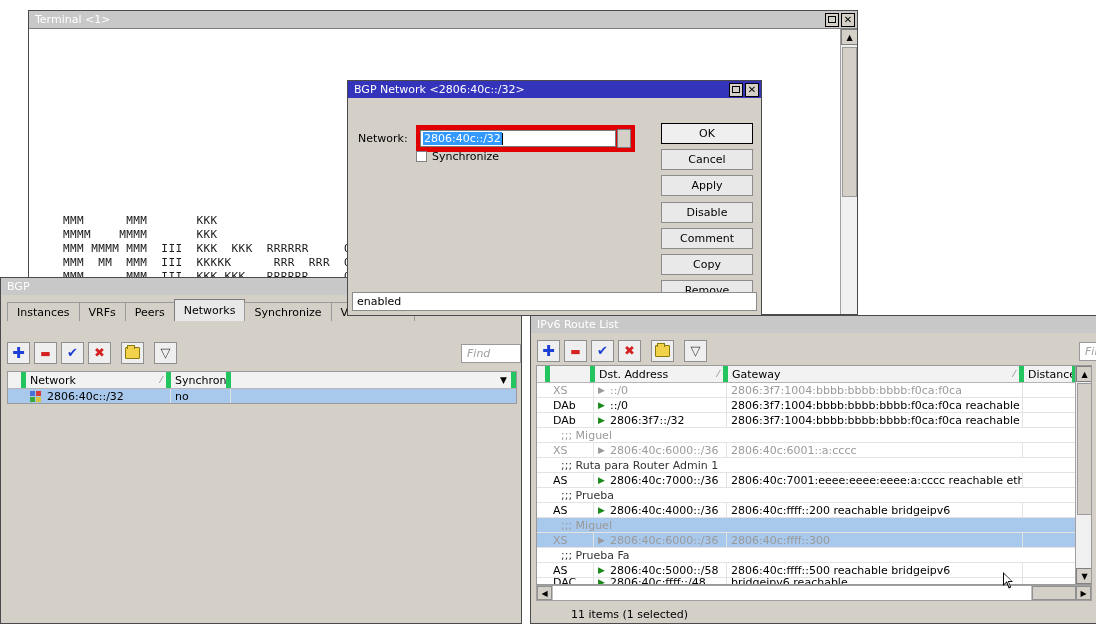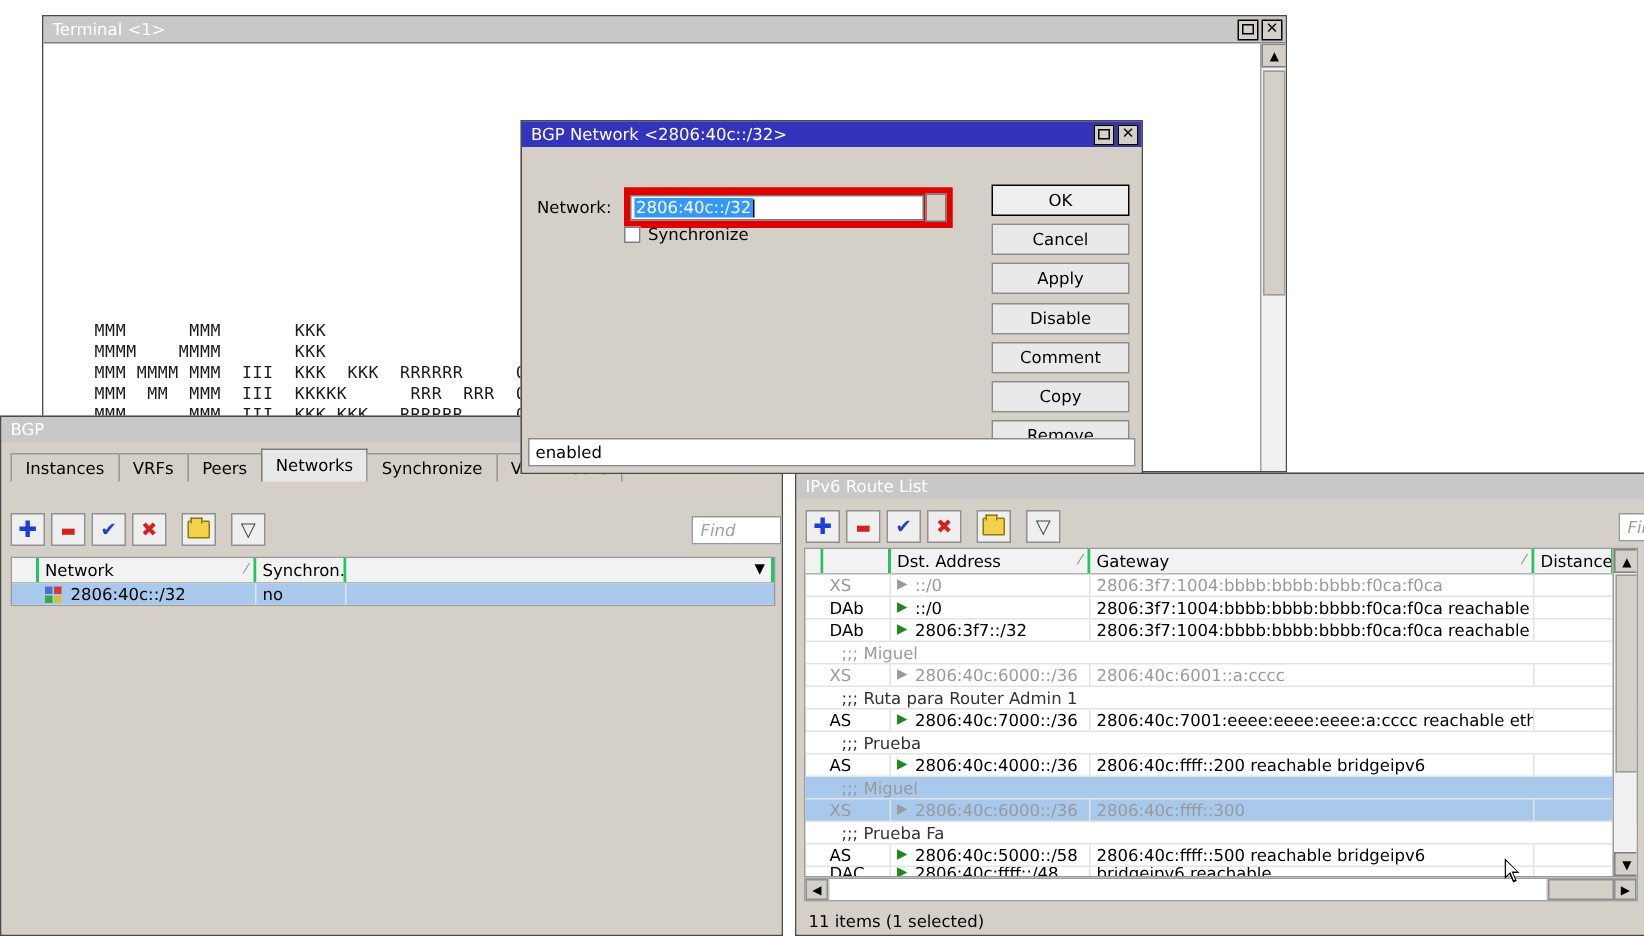--- a/index.html
+++ b/index.html
@@ -116,21 +116,21 @@
   .findbox {
     position: absolute; height: 19px; background: #ffffff;
     border: 1px solid #9a9a9a; display: flex; align-items: center;
     padding: 0 5px; color: #a0a0a0; font-style: italic; font-size: 11px;
   }
 
   
   .tbl { position: absolute; background: #ffffff; border: 1px solid #9a9a9a; overflow: hidden; }
   .thead { display: flex; height: 17px; background: #f2f2f2; border-bottom: 1px solid #b5b5b5; }
   .th {
-    border-right: 2px solid #22c55e; display: flex; align-items: center;
+    border-right: 5px solid #22c55e; display: flex; align-items: center;
     padding: 0 4px; font-size: 11px; position: relative; background: #f2f2f2;
     white-space: nowrap; overflow: hidden;
   }
   .th .sortmark { position: absolute; right: 4px; color: #888; font-size: 9px; }
   .th.menu { justify-content: center; }
   .trow { display: flex; height: 15px; border-bottom: 1px solid #e3e3e3; align-items: center; }
   .trow.sel { background: #a8c8ec; }
   .trow.comment { background: #ffffff; }
   .trow.comment.sel { background: #a8c8ec; }
   .td { padding: 0 4px; font-size: 11px; white-space: nowrap; overflow: hidden;
@@ -154,21 +154,21 @@
   #rtwin { left: 530px; top: 315px; width: 620px; height: 309px; z-index: 20; }
   #rtwin .body { position: absolute; left:0; top:17px; right:0; bottom:0; background:#d4d0c8; }
 
   .hscroll {
     position: absolute; height: 16px; background: #f0f0f0;
     border: 1px solid #a0a0a0; display: flex; align-items: center;
   }
   .hscroll .ha { width: 15px; height: 14px; background: #d4d0c8; border: 1px solid #909090;
     display:flex; align-items:center; justify-content:center; font-size:8px; }
   .hscroll .htrack { flex: 1; }
-  .statusline { position: absolute; font-size: 11px; }
+  .statusline { position: absolute; font-size: 11px; margin-left: 32px; }
 
   
   .ic-plus::before { content: "✚"; color: #1d3fd4; font-size: 15px; font-weight: bold; line-height: 1; }
   .ic-minus::before { content: "▬"; color: #d42020; font-size: 11px; line-height: 1; }
   .ic-check::before { content: "✔"; color: #1d3fd4; font-size: 13px; line-height: 1; }
   .ic-x::before { content: "✖"; color: #d42020; font-size: 13px; line-height: 1; }
   .ic-folder { width: 15px; height: 12px; background: #f2d24a; border: 1px solid #8a7a10;
                border-radius: 1px; position: relative; }
   .ic-folder::after { content: ""; position: absolute; left: 1px; top: -3px; width: 6px; height: 3px;
                background: #f2d24a; border: 1px solid #8a7a10; border-bottom: none; }

